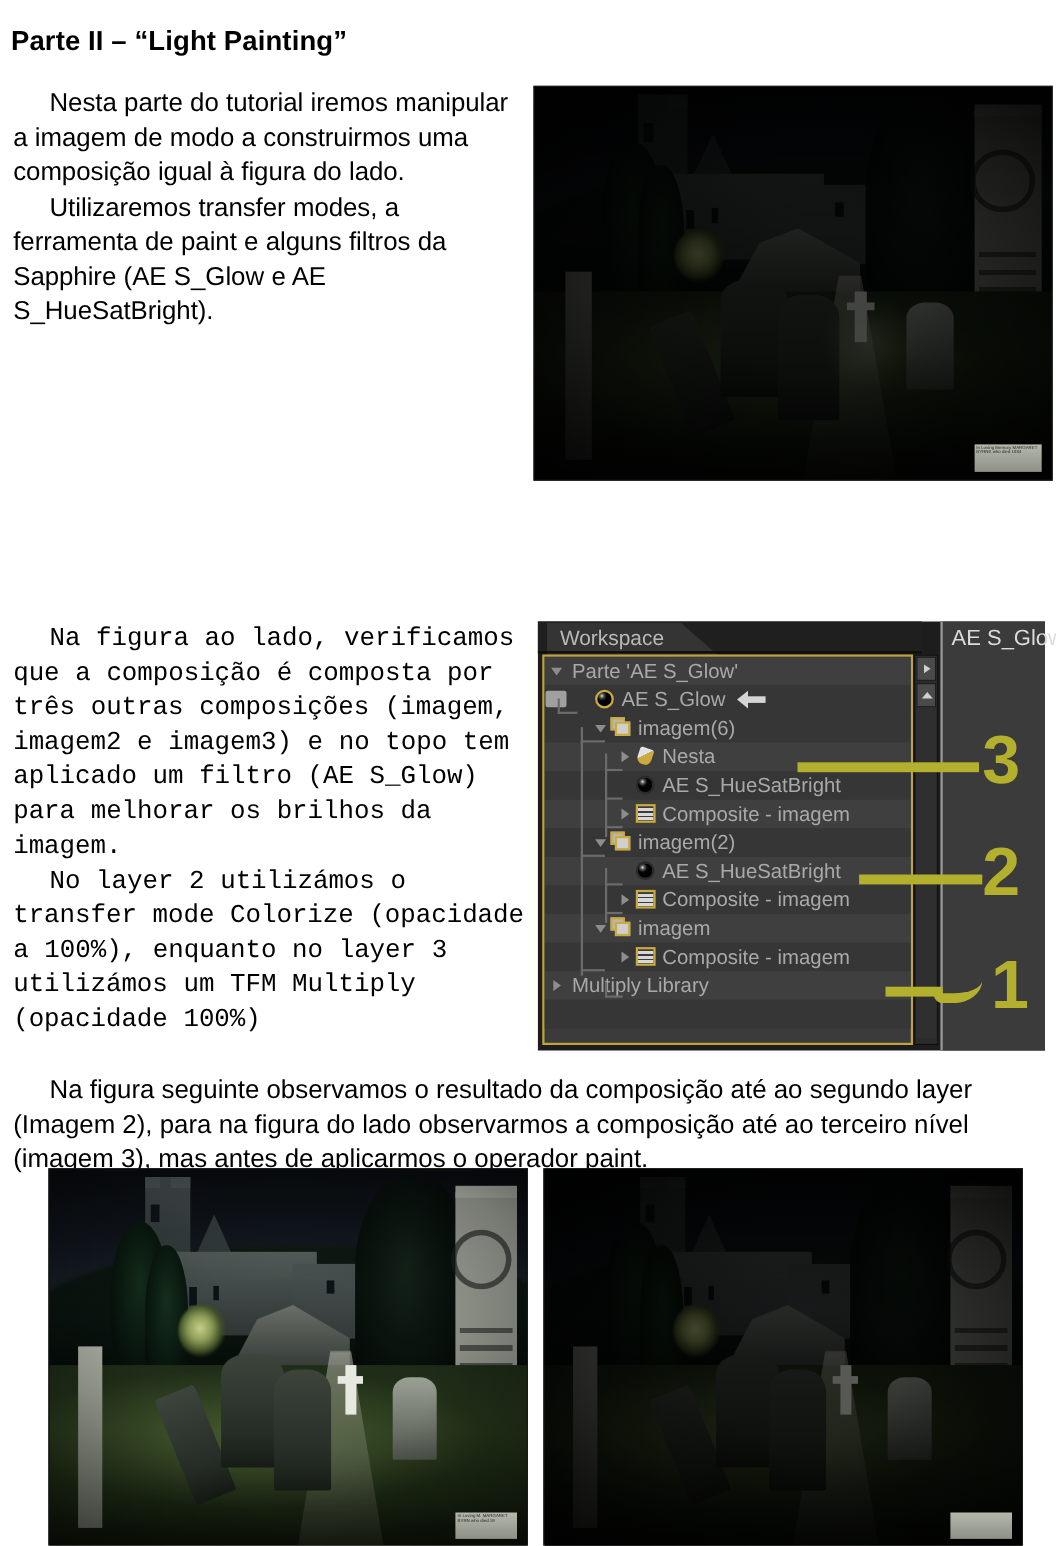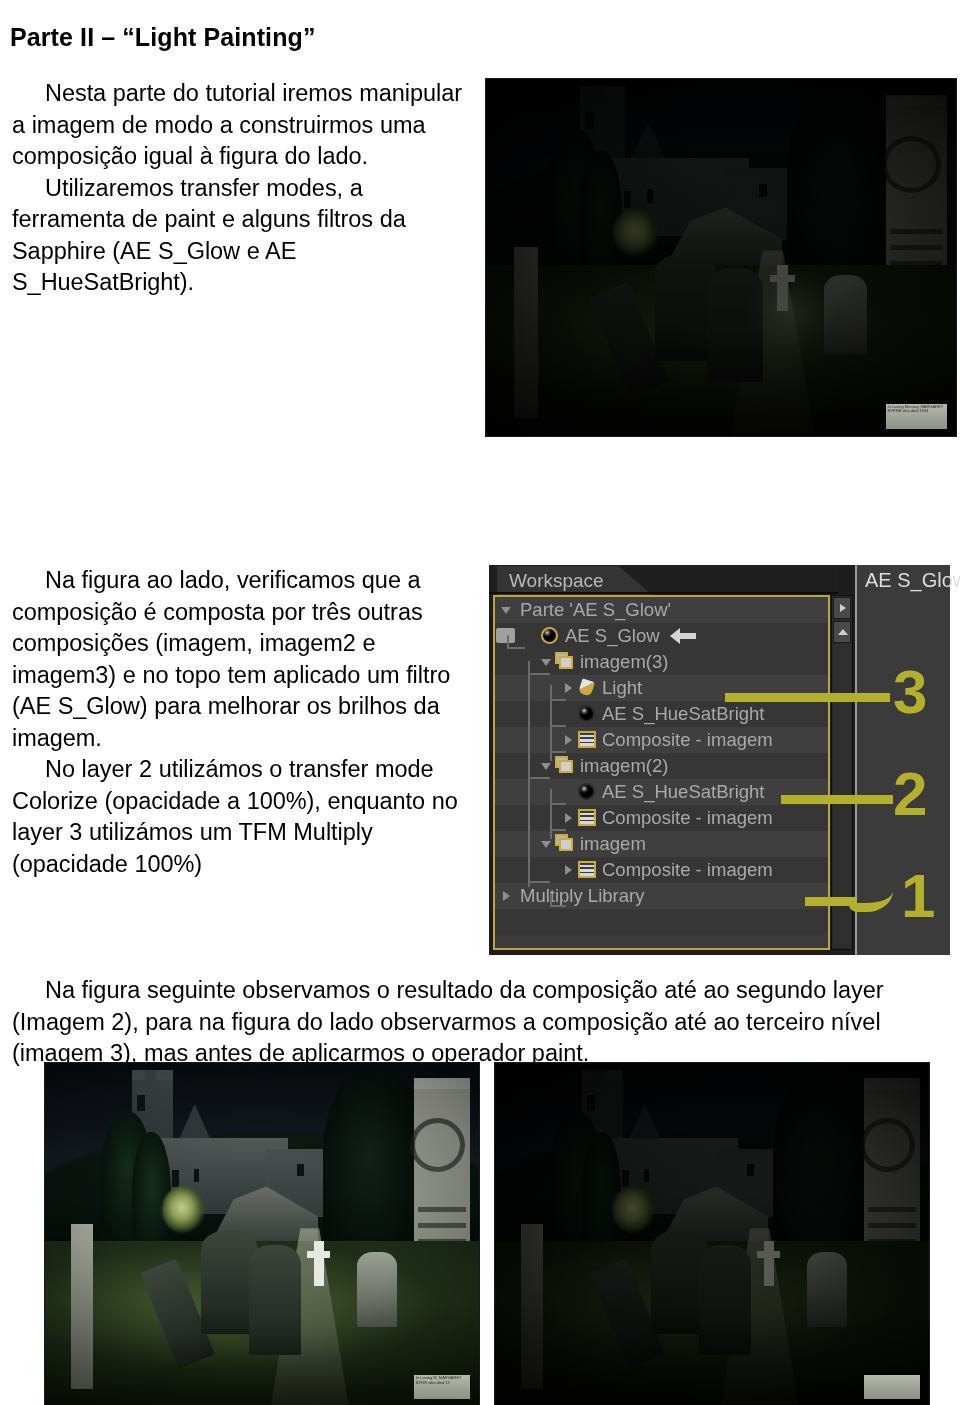--- a/index.html
+++ b/index.html
@@ -28,21 +28,21 @@
     text-indent:33px;
     margin:0;
     letter-spacing:-0.05px;
     word-spacing:.2px;
   }
   .wide-block{
     position:absolute; left:12px; top:481px; width:934px;
     font-size:23.5px; line-height:31.5px; text-indent:33px; margin:0;
   }
   .col-left2{
-    position:absolute; left:12px; top:565px; width:468px;
+    position:absolute; left:12px; top:565px; width:468px;font-family:Liberation Mono, monospace;
   }
   .bottom-block{
     position:absolute; left:12px; top:975px; width:936px;
     font-size:23.5px; line-height:31.5px; text-indent:33px; margin:0;
   }
 
   
   .photo{
     position:absolute;
     border:1px solid #1a1a1a;
@@ -412,28 +412,28 @@
           <span class="ico sphere"></span>
           <span>AE S_Glow</span>
           <span class="arrow-left"></span>
         </div>
 
 
         <div class="ae-row even">
           <span class="ae-indent" style="width:44px"></span>
           <span class="tri down"></span>
           <span class="ico layer"></span>
-          <span>imagem(3)</span>
+          <span>imagem(6)</span>
         </div>
 
         <div class="ae-row odd">
           <span class="ae-indent" style="width:66px"></span>
           <span class="tri right"></span>
           <span class="ico brush"></span>
-          <span>Light</span>
+          <span>Nesta</span>
         </div>
 
         <div class="ae-row even">
           <span class="ae-indent" style="width:66px"></span>
           <span class="tri blank"></span>
           <span class="ico sphere nogold"></span>
           <span>AE S_HueSatBright</span>
         </div>
 
         <div class="ae-row odd">

